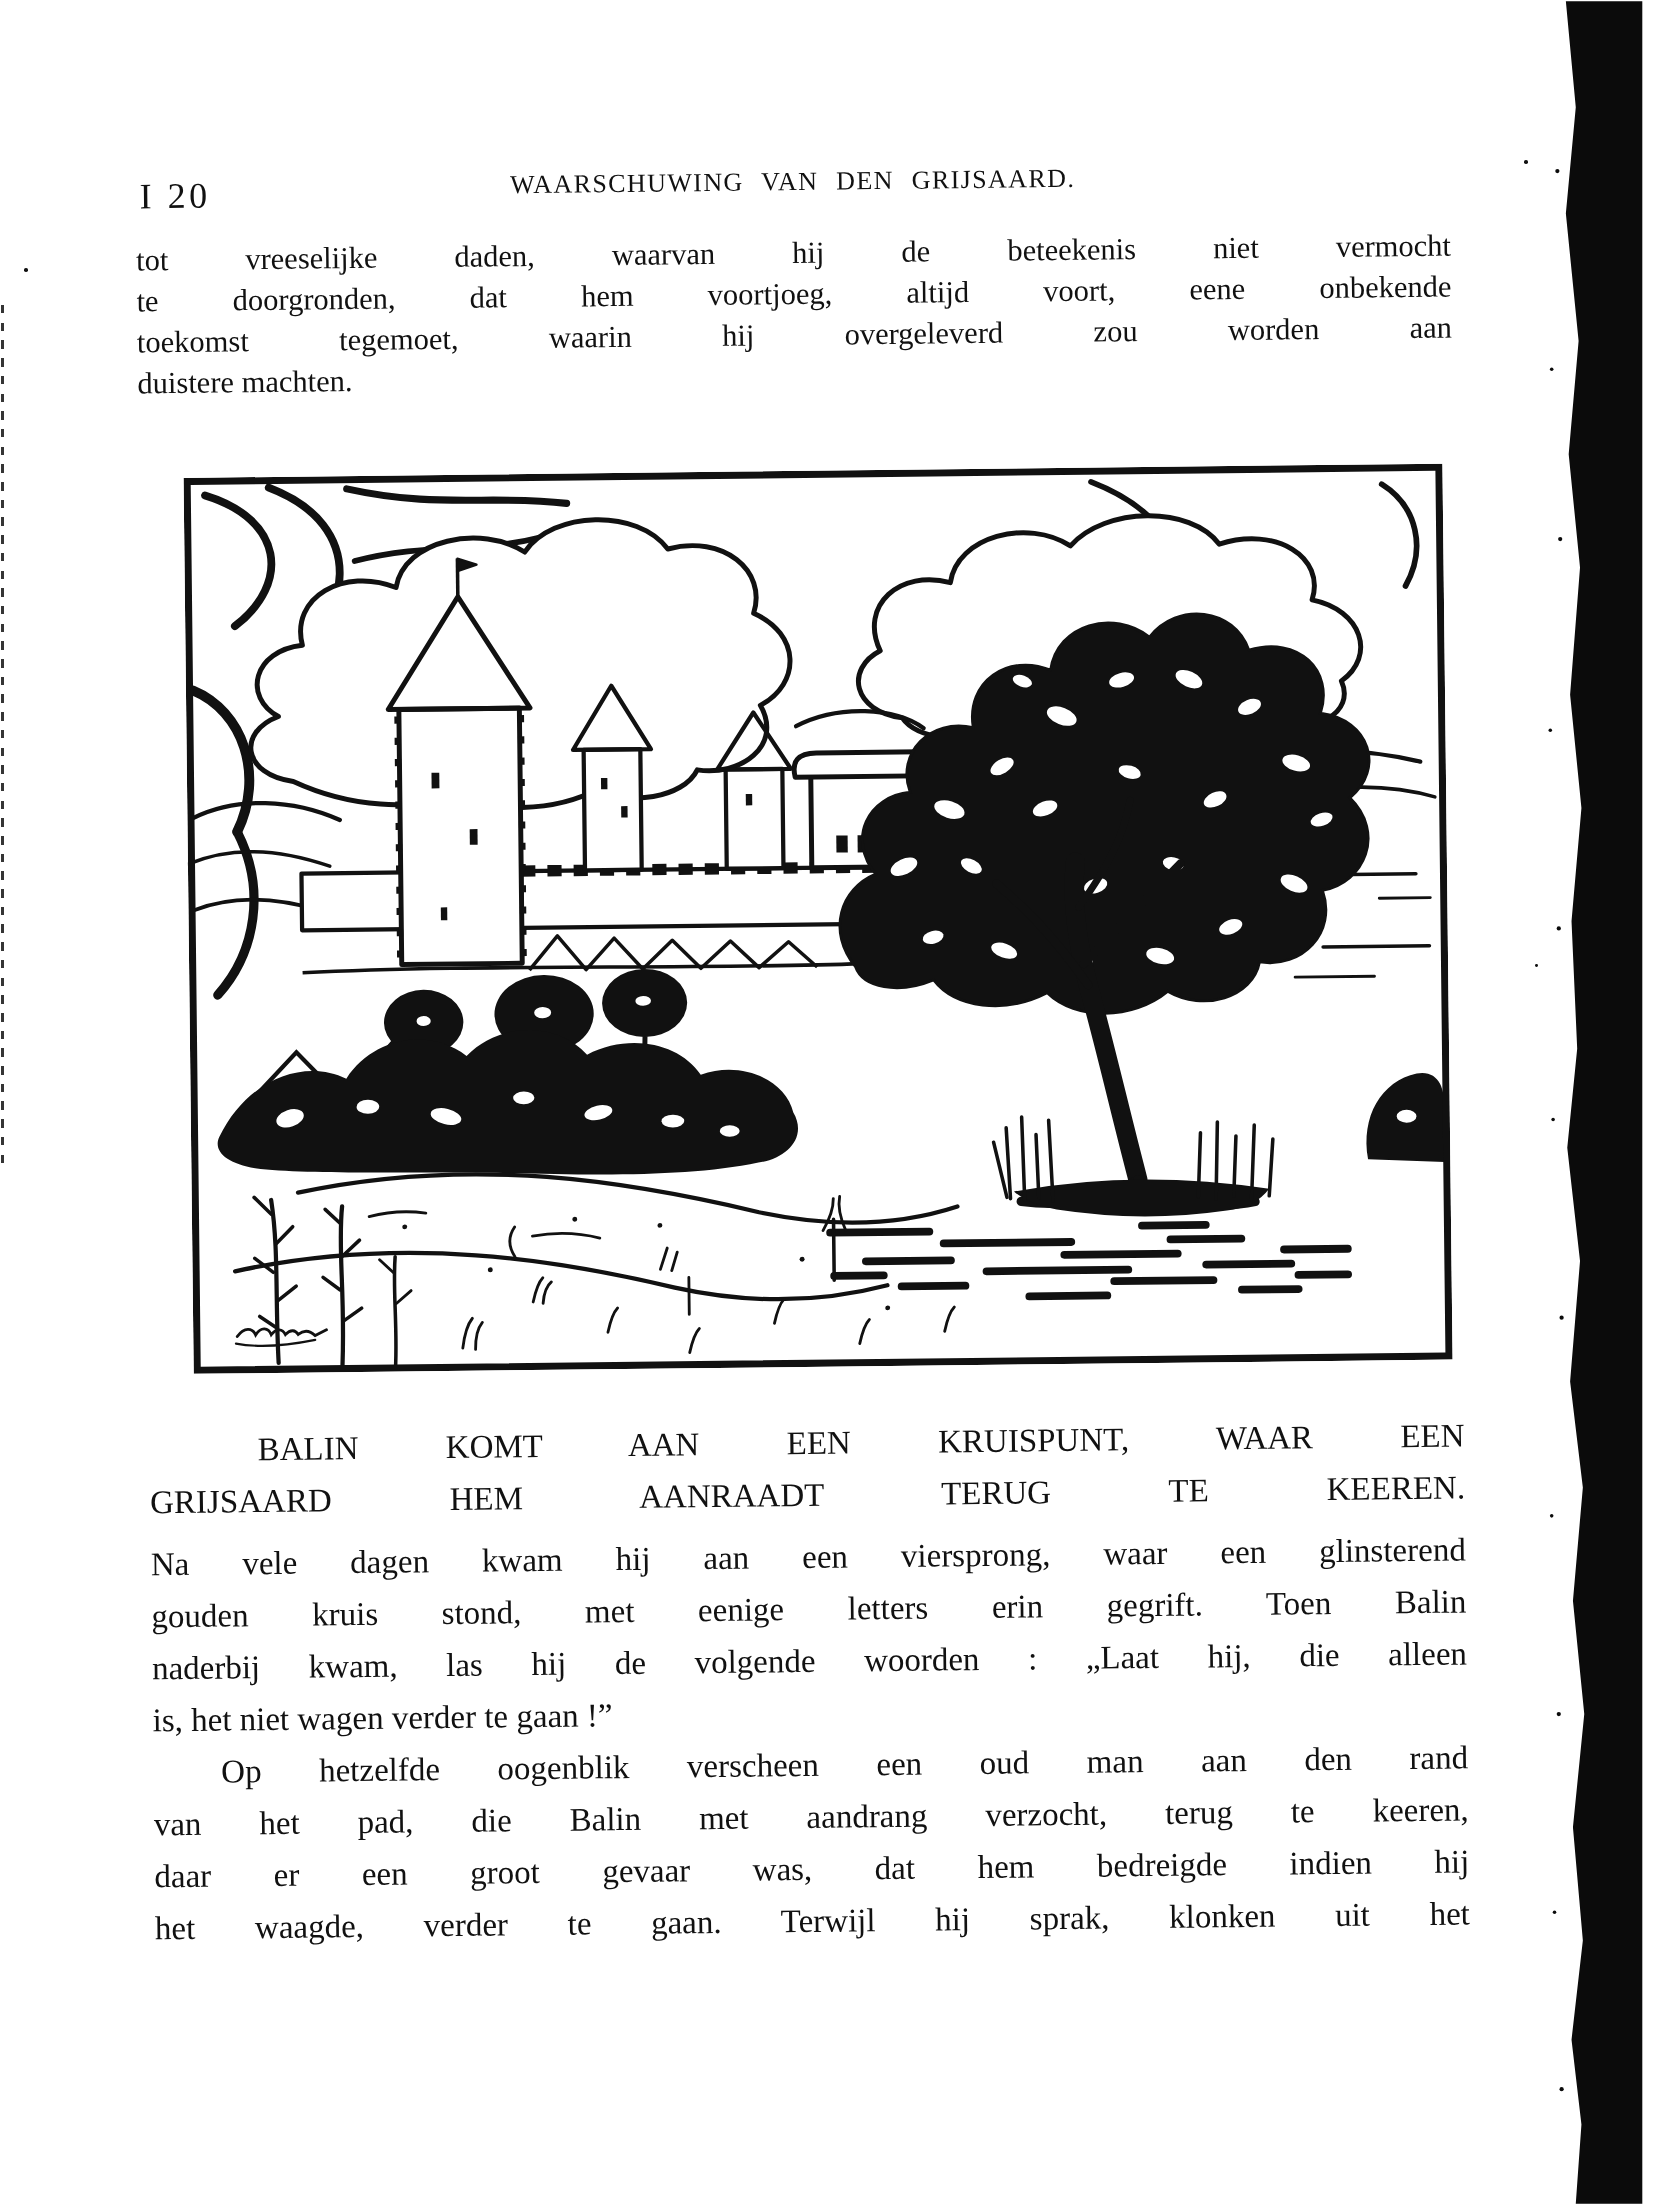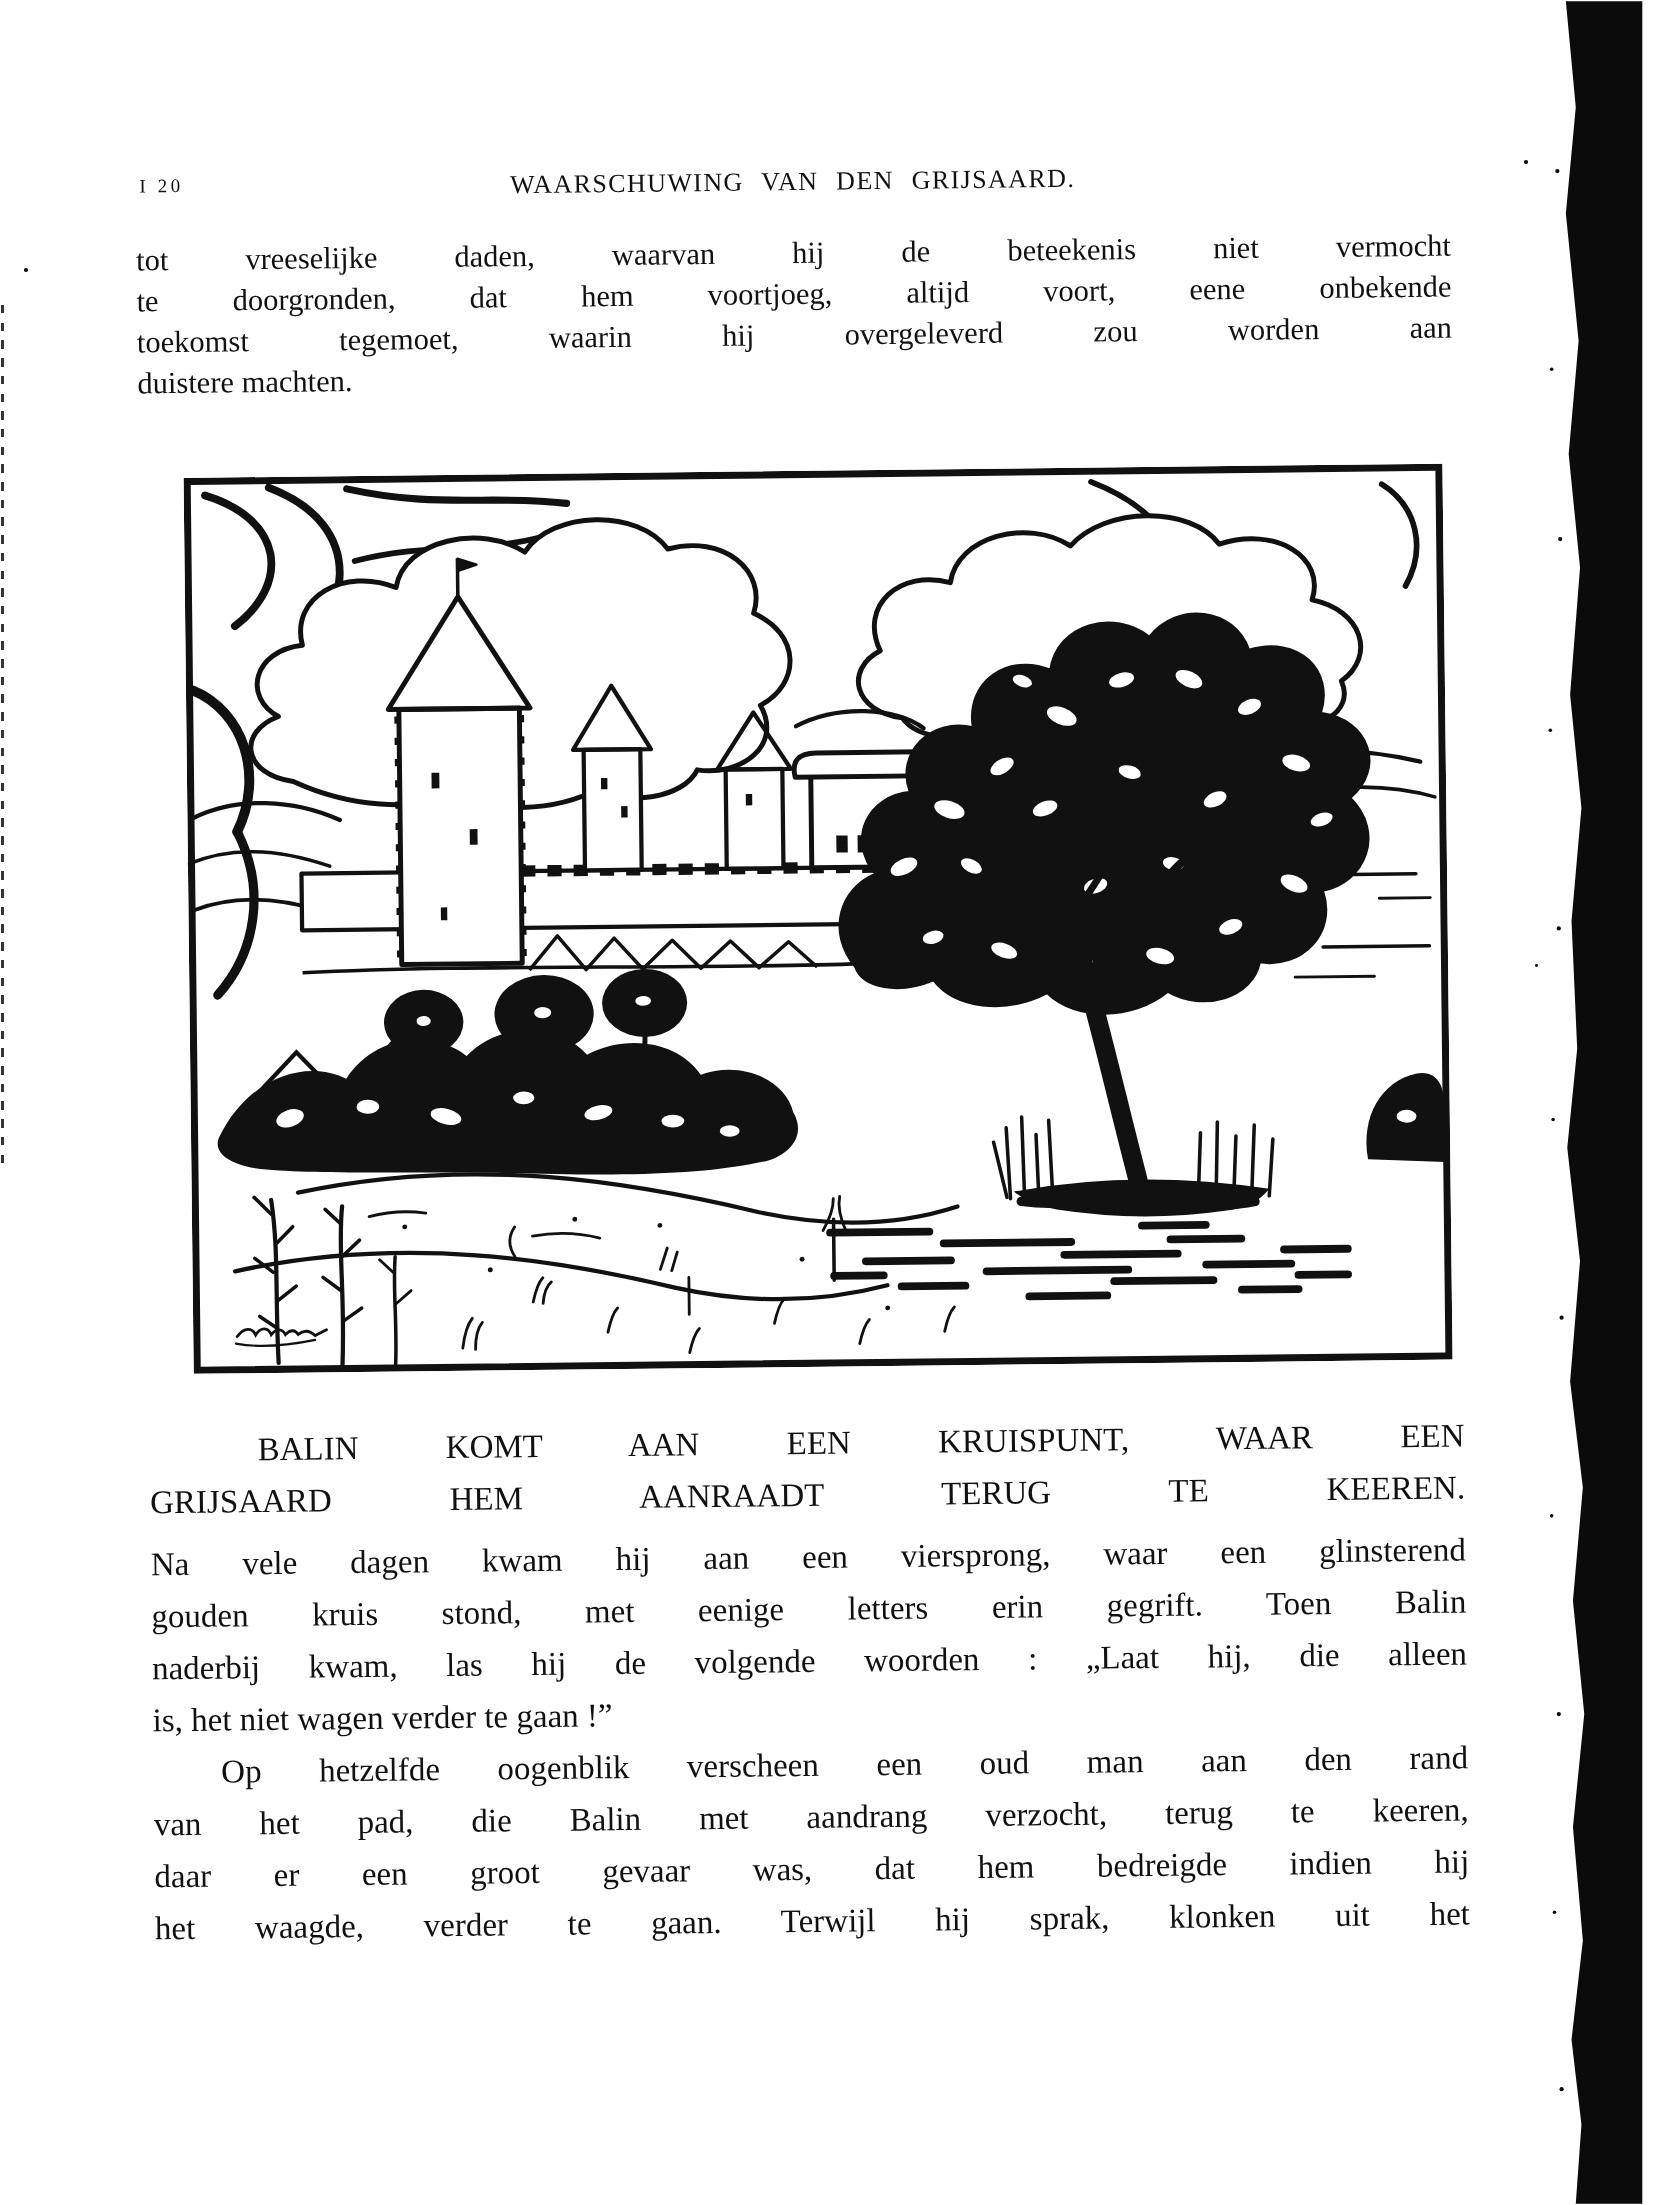--- a/index.html
+++ b/index.html
@@ -5,21 +5,21 @@
   html,body { margin:0; padding:0; background:#888; }
   .page {
     position:relative; width:1660px; height:2205px; background:#ffffff;
     overflow:hidden; font-family:"Liberation Serif","DejaVu Serif",serif; color:#111;
   }
   .content {
     position:absolute; left:135px; top:164px; width:1315px;
     transform:rotate(-0.65deg); transform-origin:50% 0;
   }
   .header-row { position:relative; height:34px; }
-  .page-number { position:absolute; left:4.3px; top:4.3px; font-size:19px; letter-spacing:3.5px; }
+  .page-number { position:absolute; left:4.3px; top:4.3px; font-size:36px; letter-spacing:3.5px; }
   .running-title { text-align:center; font-size:26px; letter-spacing:1.4px; word-spacing:10px; padding-top:2.8px; }
   .para { font-size:30.5px; line-height:41px; }
   .tline { text-align:justify; text-align-last:justify; height:41px; overflow:hidden; }
   .para .tline.last { text-align-last:left; }
   .para1 { margin-top:35px; }
   .figure { margin-top:74px; margin-left:45px; width:1259px; height:896px; }
   .figure svg { display:block; }
   .heading { font-size:36px; line-height:57px; margin-top:50px; }
   .heading .tline { height:57px; }
   .heading .tline:first-child { text-indent:108px; }

